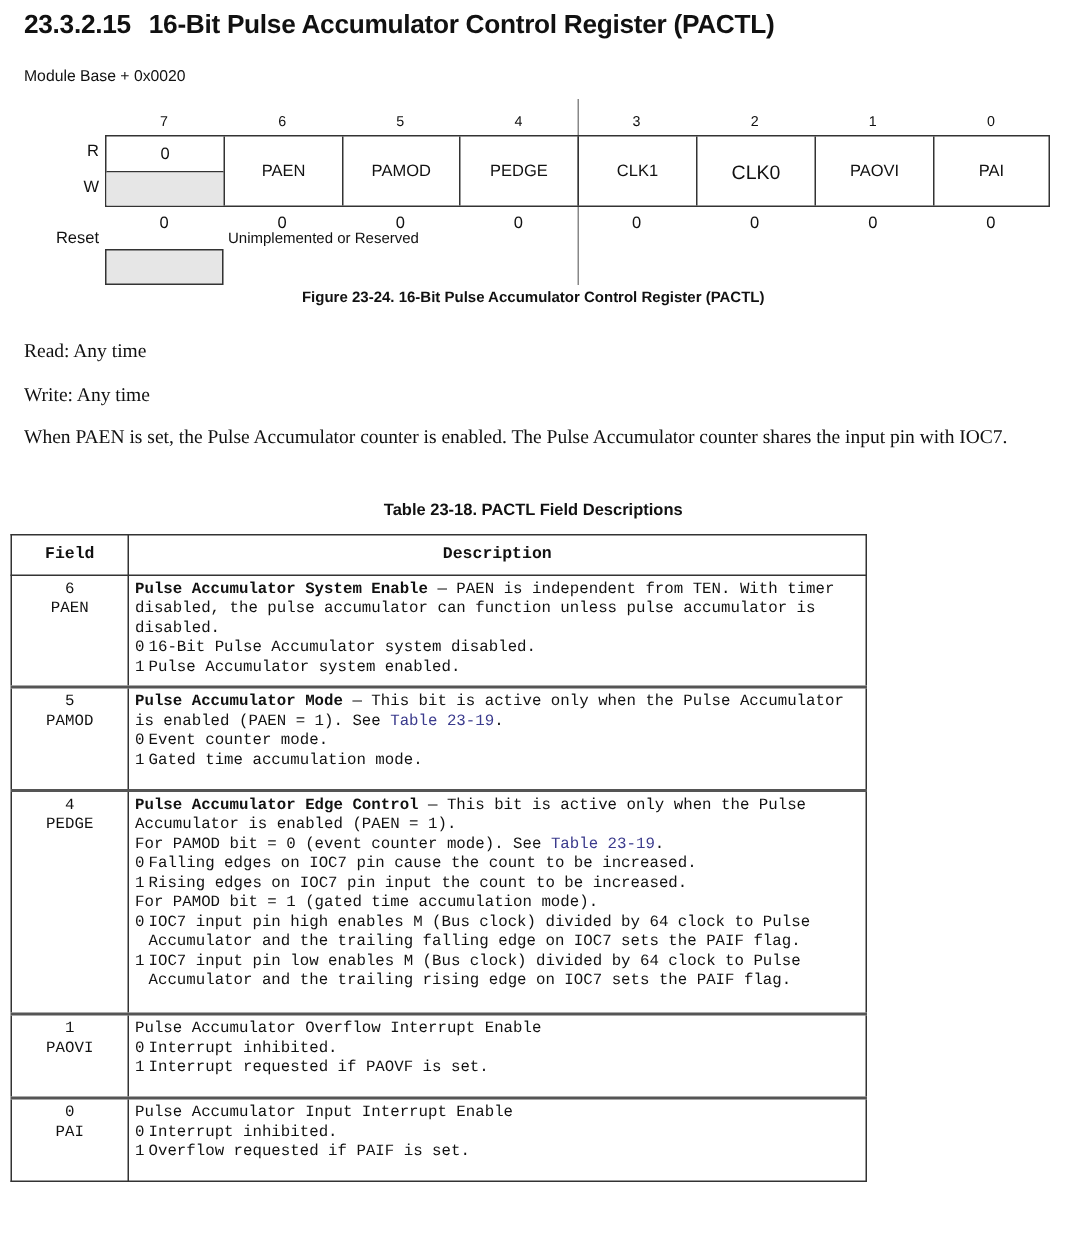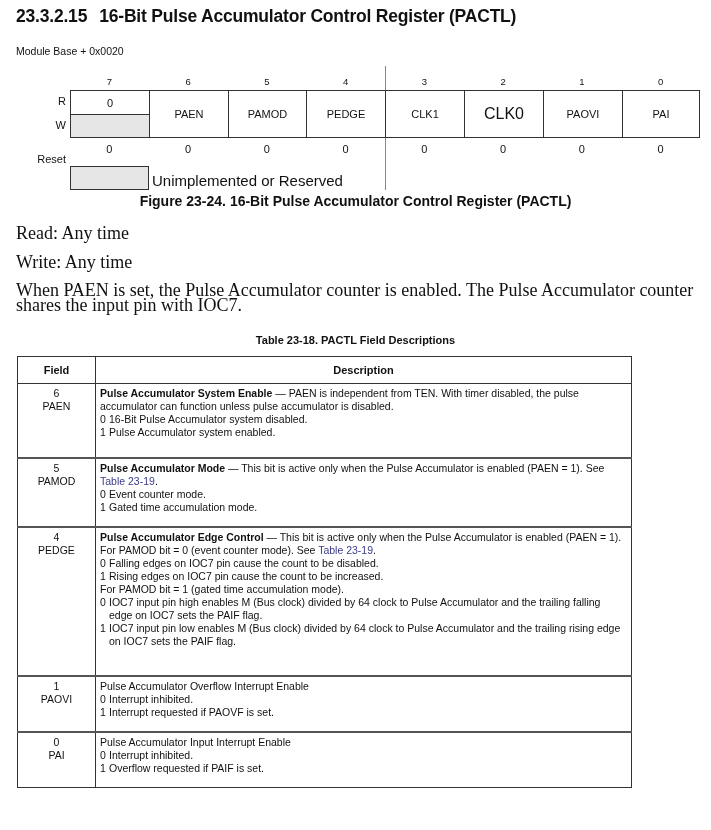--- a/index.html
+++ b/index.html
@@ -11,28 +11,28 @@
 
   
   .bitnum { top: 76px; font-size: 9.5px; text-align: center; width: 78.75px; }
   .rowlbl { font-size: 11px; text-align: right; width: 60px; }
   .reg-grid { left: 70px; top: 90px; width: 630px; height: 48px; border: 1px solid #333; box-sizing: border-box; }
   .vline { position: absolute; top: 0; bottom: 0; width: 1px; background: #333; }
   .nib-divider { left: 385px; top: 66px; width: 1px; height: 124px; background: #888; }
   .reset-val { top: 143px; font-size: 11px; text-align: center; width: 78.75px; }
   .gray { background: #e6e6e6; }
   .legend-box { left: 70px; top: 166px; width: 79px; height: 24px; border: 1px solid #333; box-sizing: border-box; }
-  .legend-txt { left: 152px; top: 172px; font-size: 15px; }
-  .figcap { left: 0; width: 711px; top: 193px; text-align: center; font-size: 14px; font-weight: bold; }
+  .legend-txt { left: 152px; top: 154px; font-size: 10px; }
+  .figcap { left: 0; width: 711px; top: 193px; text-align: center; font-size: 10px; font-weight: bold; }
 
-  .body-text { font-family: "Liberation Serif", serif; font-size: 18px; left: 16px; line-height: 15px; }
+  .body-text { font-family: "Liberation Serif", serif; font-size: 13px; left: 16px; line-height: 15px; }
 
   .tcap { left: 0; width: 711px; top: 334px; text-align: center; font-size: 11px; font-weight: bold; }
 
-  table.fd { position: absolute; left: 17px; top: 356px; width: 615px; border-collapse: collapse; font-size: 10.5px; }
+  table.fd { position: absolute; left: 7px; top: 356px; width: 571px; border-collapse: collapse; font-size: 10.5px; font-family: Liberation Mono, monospace; }
   table.fd td, table.fd th { border: 1px solid #333; padding: 0; vertical-align: top; }
   table.fd th { font-weight: bold; height: 26px; vertical-align: middle; font-size: 11px; }
   .fcol { width: 77px; text-align: center; }
   .fcol div { line-height: 13px; }
   .desc { padding: 3px 5px 0 4px !important; line-height: 13px; margin-top: 20px; }
   .desc b { font-weight: bold; }
   .link { color: #3a3a8c; }
   .opt { padding-left: 9px; text-indent: -9px; }
   .opt .k { display: inline-block; width: 9px; text-indent: 0; }
   tr.r-paen td { height: 70px; }
@@ -76,21 +76,21 @@
     <div class="vline" style="left:235px"></div>
     <div class="vline" style="left:314px"></div>
     <div class="vline" style="left:393px"></div>
     <div class="vline" style="left:472px"></div>
     <div class="vline" style="left:551px"></div>
 
     <div class="abs" style="left:79px; top:0; width:78px; height:46px; display:flex; align-items:center; justify-content:center; font-size:11px;">PAEN</div>
     <div class="abs" style="left:158px; top:0; width:77px; height:46px; display:flex; align-items:center; justify-content:center; font-size:11px;">PAMOD</div>
     <div class="abs" style="left:236px; top:0; width:78px; height:46px; display:flex; align-items:center; justify-content:center; font-size:11px;">PEDGE</div>
     <div class="abs" style="left:315px; top:0; width:78px; height:46px; display:flex; align-items:center; justify-content:center; font-size:11px;">CLK1</div>
-    <div class="abs" style="left:394px; top:0; width:78px; height:46px; display:flex; align-items:center; justify-content:center; font-size:16px;">CLK0</div>
+    <div class="abs" style="left:394px; top:0; width:78px; height:46px; display:flex; align-items:center; justify-content:center; font-size:13px;">CLK0</div>
     <div class="abs" style="left:473px; top:0; width:78px; height:46px; display:flex; align-items:center; justify-content:center; font-size:11px;">PAOVI</div>
     <div class="abs" style="left:552px; top:0; width:76px; height:46px; display:flex; align-items:center; justify-content:center; font-size:11px;">PAI</div>
   </div>
 
   <div class="abs rowlbl" style="left:6px; top:153px">Reset</div>
   <div class="abs reset-val" style="left:70px">0</div>
   <div class="abs reset-val" style="left:148.75px">0</div>
   <div class="abs reset-val" style="left:227.5px">0</div>
   <div class="abs reset-val" style="left:306.25px">0</div>
   <div class="abs reset-val" style="left:385px">0</div>
@@ -142,22 +142,22 @@
   </tr>
 
   <tr class="r-pedge">
     <td class="fcol pad">
       <div>4</div>
       <div>PEDGE</div>
     </td>
     <td class="desc">
       <div><b>Pulse Accumulator Edge Control</b><span> — This bit is active only when the Pulse Accumulator is enabled (PAEN = 1).</span></div>
       <div><span>For PAMOD bit = 0 (event counter mode). See </span><span class="link">Table 23-19</span><span>.</span></div>
-      <div class="opt"><span class="k">0</span><span>Falling edges on IOC7 pin cause the count to be disabled.</span></div>
-      <div class="opt"><span class="k">1</span><span>Rising edges on IOC7 pin cause the count to be increased.</span></div>
+      <div class="opt"><span class="k">0</span><span>Falling edges on IOC7 pin cause the count to be increased.</span></div>
+      <div class="opt"><span class="k">1</span><span>Rising edges on IOC7 pin input the count to be increased.</span></div>
       <div>For PAMOD bit = 1 (gated time accumulation mode).</div>
       <div class="opt"><span class="k">0</span><span>IOC7 input pin high enables M (Bus clock) divided by 64 clock to Pulse Accumulator and the trailing falling edge on IOC7 sets the PAIF flag.</span></div>
       <div class="opt"><span class="k">1</span><span>IOC7 input pin low enables M (Bus clock) divided by 64 clock to Pulse Accumulator and the trailing rising edge on IOC7 sets the PAIF flag.</span></div>
     </td>
   </tr>
 
 
   <tr class="r-paovi">
     <td class="fcol pad">
       <div>1</div>

